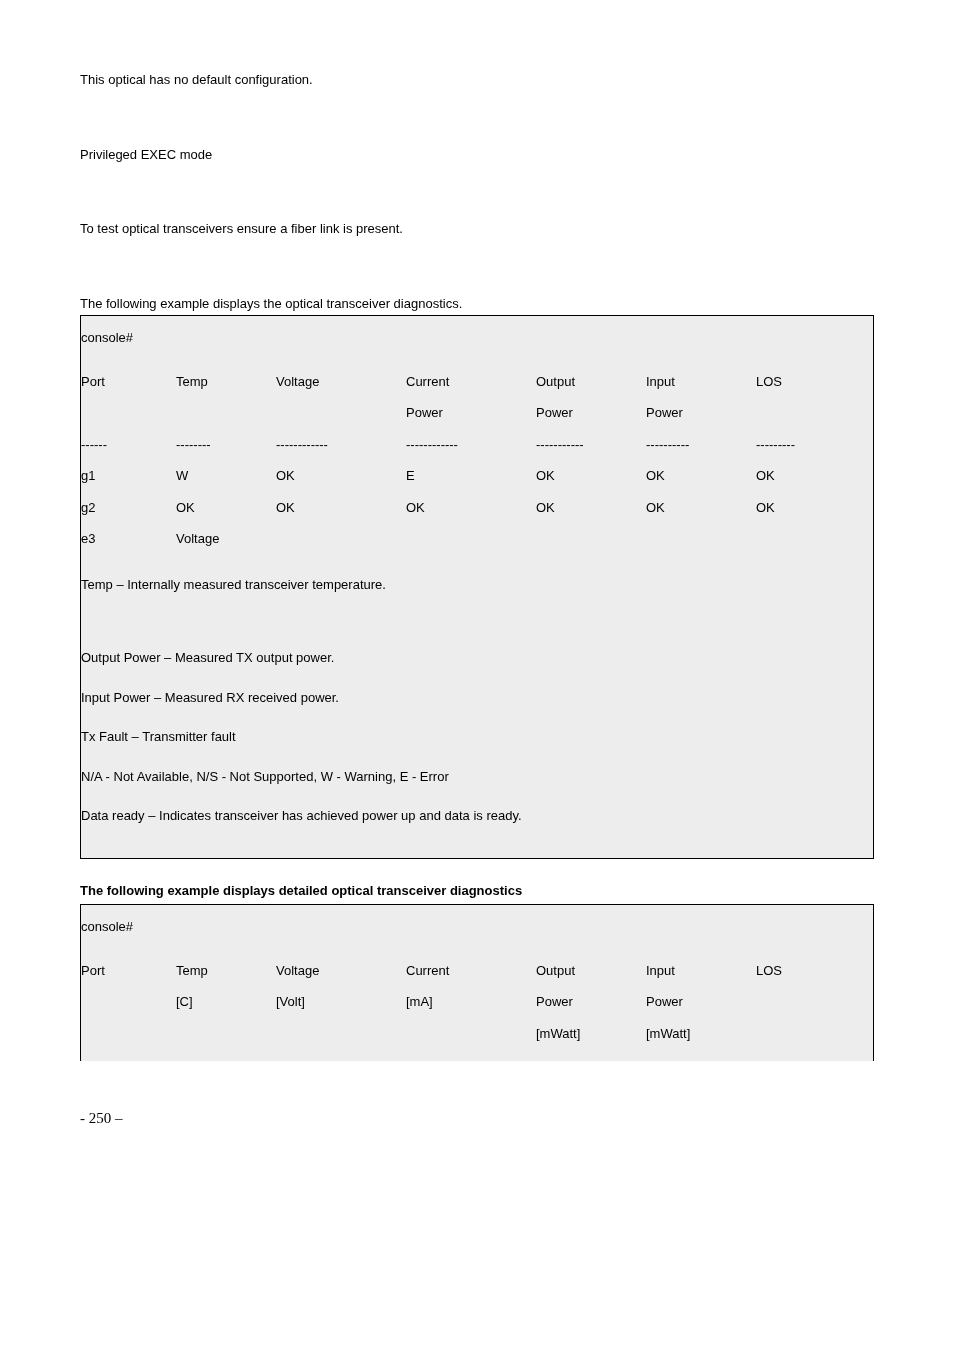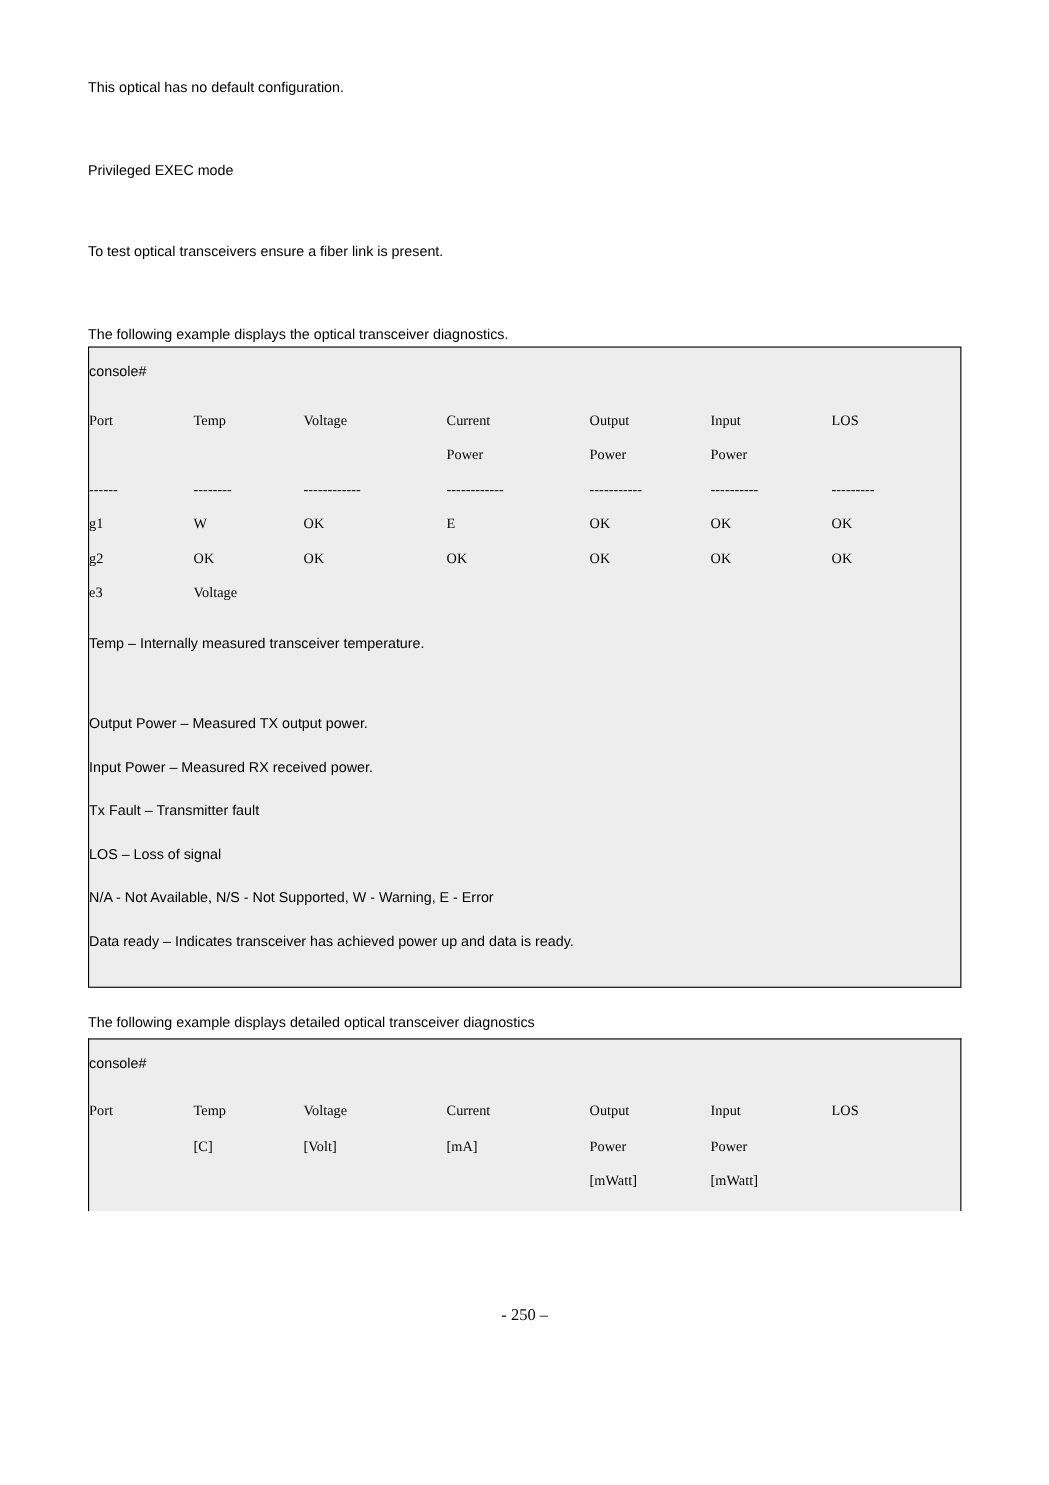--- a/index.html
+++ b/index.html
@@ -21,21 +21,20 @@
   }
   .console-box {
     border: 1px solid #000;
     background: #ededed;
     padding: 12px 0;
     box-sizing: border-box;
   }
   table.console-table {
     border-collapse: collapse;
     width: auto;
-    font-family: Liberation Serif, serif;
   }
   table.console-table td {
     padding: 6px 0;
     white-space: nowrap;
   }
   
   .t1 td:nth-child(1){ width: 95px; }
   .t1 td:nth-child(2){ width: 100px; }
   .t1 td:nth-child(3){ width: 130px; }
   .t1 td:nth-child(4){ width: 130px; }
@@ -47,22 +46,21 @@
   .t2 td:nth-child(2){ width: 100px; }
   .t2 td:nth-child(3){ width: 130px; }
   .t2 td:nth-child(4){ width: 130px; }
   .t2 td:nth-child(5){ width: 110px; }
   .t2 td:nth-child(6){ width: 110px; }
   .t2 td:nth-child(7){ width: 90px; }
   .console-line {
     margin: 20px 0;
   }
   .page-num {
-    text-align: center;
-    margin-top: 84px;
+    margin-top: 46px;
     font-family: "Times New Roman", serif;
     font-size: 15px;
   }
 </style>
 </head>
 <body>
 
 <div class="para">This optical has no default configuration.</div>
 
 <div class="spacer"></div>
@@ -137,28 +135,27 @@
           <td></td>
     </tr>
   </tbody>
     </table>
 
   <div class="console-line">Temp – Internally measured transceiver temperature.</div>
   <div style="height:14px;"></div>
   <div class="console-line">Output Power – Measured TX output power.</div>
   <div class="console-line">Input Power – Measured RX received power.</div>
   <div class="console-line">Tx Fault – Transmitter fault</div>
-  <div class="console-line">LOS – Loss of signal</div>
   <div class="console-line">N/A - Not Available, N/S - Not Supported, W - Warning, E - Error</div>
   <div class="console-line">Data ready – Indicates transceiver has achieved power up and data is ready.</div>
 </div>
 
 <div style="height:22px;"></div>
 
-<div style="margin-bottom:4px;">The following example displays detailed optical transceiver diagnostics</div>
+<div style="margin-bottom:4px;font-weight:bold;">The following example displays detailed optical transceiver diagnostics</div>
 
 <div class="console-box" style="border-bottom:none;">
   <div>console#</div>
   <div style="height:18px;"></div>
   <table class="console-table t2">
     <tbody>
         <tr>
       <td>Port</td>
       <td>Temp</td>
       <td>Voltage</td>

